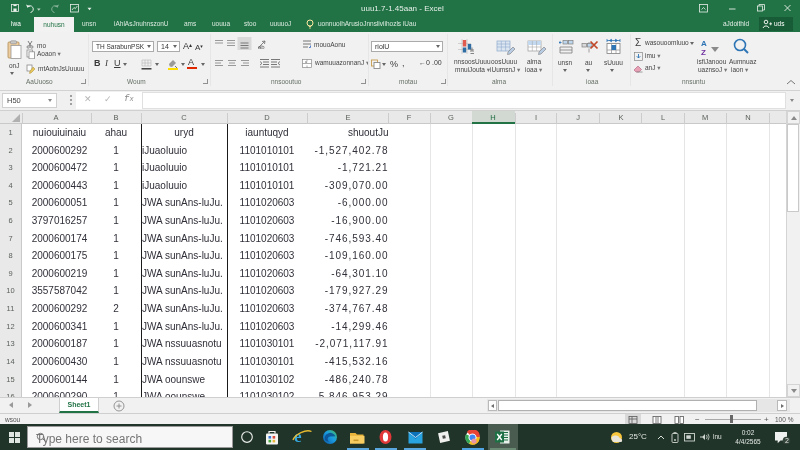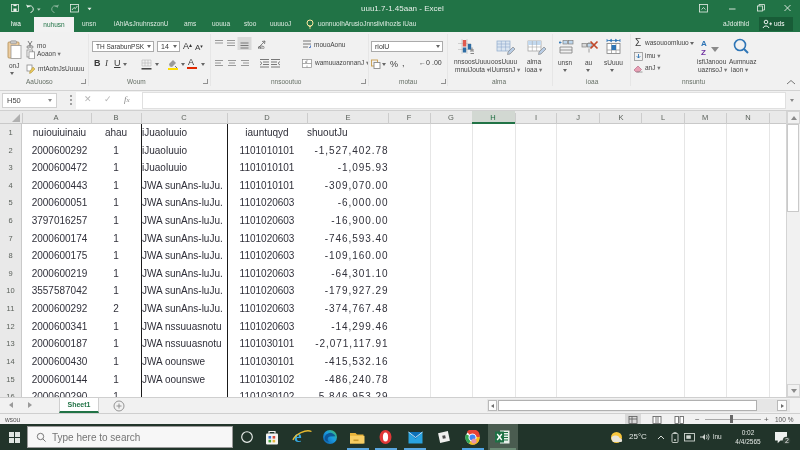--- a/index.html
+++ b/index.html
@@ -305,21 +305,21 @@
 </svg>
     </div>
 
 <div class="ab" id="fbar">
       <div class="ab" style="left:2px;top:2px;width:55px;height:15px;background:#fff;border:1px solid #d0d0d0;font-size:7.5px;color:#444;line-height:13px;padding-left:4px">H50</div>
 <div class="dna" style="left:48px;top:8px;border-top-color:#888"></div>
 <div class="ab" style="left:76px;top:1px;width:66px;height:17px;background:#fff"></div>
 <div class="ab" style="left:70px;top:3px;width:2px;height:12px;background-image:radial-gradient(circle,#9a9a9a 0.7px,transparent 0.8px);background-size:2px 4px"></div>
 <div class="ab" style="left:84px;top:3px;font-size:9px;color:#b5b5b5">✕</div>
 <div class="ab" style="left:104px;top:3px;font-size:9px;color:#b5b5b5">✓</div>
-<div class="ab" style="left:124px;top:3px;font-size:9px;font-style:italic;font-family:Liberation Serif, serif;color:#888">f<span style="font-size:7px">x</span></div>
+<div class="ab" style="left:124px;top:3px;font-size:9px;font-style:italic;font-family:Liberation Mono, monospace;color:#888">f<span style="font-size:7px">x</span></div>
 <div class="ab" style="left:142px;top:1px;width:644px;height:17px;background:#fff;border:1px solid #e0e0e0"></div>
 <div class="ab" style="left:787px;top:2px;width:12px;height:15px;background:#f0f0f0"></div>
 <div class="dna" style="left:790px;top:8px;border-top-color:#888"></div>
     </div>
 
 <div class="ab" id="colhdr">
       <svg class="ab" style="left:12px;top:3px" width="9" height="9" viewBox="0 0 9 9">
         <path d="M8 0 v8 h-8 z" fill="#b0b0b0"></path>
       </svg>
 <div class="chl" style="left:36px">A</div>
@@ -411,20 +411,21 @@
         <div class="cr">1</div>
         <div class="cr">1</div>
         <div class="cr">2</div>
         <div class="cr">1</div>
         <div class="cr">1</div>
         <div class="cr">1</div>
         <div class="cr">1</div>
         <div class="cr">1</div>
 </div>
 <div class="col" style="left:142px;width:84px">
+<div class="cr" style="text-align:center">uryd</div>
         <div class="cr">iJuaoluuio</div>
         <div class="cr">iJuaoluuio</div>
         <div class="cr">iJuaoluuio</div>
         <div class="cr">JWA sunAns-luJu.</div>
         <div class="cr">JWA sunAns-luJu.</div>
         <div class="cr">JWA sunAns-luJu.</div>
         <div class="cr">JWA sunAns-luJu.</div>
         <div class="cr">JWA sunAns-luJu.</div>
         <div class="cr">JWA sunAns-luJu.</div>
         <div class="cr">JWA sunAns-luJu.</div>
@@ -446,23 +447,23 @@
         <div class="cr">1101020603</div>
         <div class="cr">1101020603</div>
         <div class="cr">1101020603</div>
         <div class="cr">1101020603</div>
         <div class="cr">1101030101</div>
         <div class="cr">1101030101</div>
         <div class="cr">1101030102</div>
         <div class="cr">1101030102</div>
 </div>
 <div class="col" style="left:307px;width:81.5px;text-align:right;letter-spacing:0.95px">
-<div class="cr" style="text-align:left;letter-spacing:normal">shuoutJu</div>
+<div class="cr" style="text-align:right;letter-spacing:normal">shuoutJu</div>
         <div class="cr">-1,527,402.78</div>
-        <div class="cr">-1,095.93</div>
+        <div class="cr">-1,721.21</div>
         <div class="cr">-309,070.00</div>
         <div class="cr">-6,000.00</div>
         <div class="cr">-16,900.00</div>
         <div class="cr">-746,593.40</div>
         <div class="cr">-109,160.00</div>
         <div class="cr">-64,301.10</div>
         <div class="cr">-179,927.29</div>
         <div class="cr">-374,767.48</div>
         <div class="cr">-14,299.46</div>
         <div class="cr">-2,071,117.91</div>
@@ -520,21 +521,21 @@
       <rect x="6" y="0" width="5" height="5" fill="#dfe5e1"></rect>
  <rect x="0" y="6" width="5" height="5" fill="#dfe5e1"></rect>
       <rect x="6" y="6" width="5" height="5" fill="#dfe5e1"></rect>
 </svg>
 
 <div class="ab" style="left:27px;top:426px;width:206px;height:22px;background:#f7f7f7;border:1px solid #9a9a9a"></div>
 <svg class="ab" style="left:36px;top:432px" width="11" height="11" viewBox="0 0 11 11">
  <circle cx="4.5" cy="4.5" r="3.2" fill="none" stroke="#6a6a6a" stroke-width="0.9"></circle>
  <path d="M6.8 6.8 l2.8 2.8" stroke="#6a6a6a" stroke-width="0.9"></path>
 </svg>
-<div class="ab" style="left:52px;top:432px;font-size:10px;color:#757575">Type here to search</div>
+<div class="ab" style="left:36px;top:432px;font-size:12px;color:#757575">Type here to search</div>
 
 <svg class="ab" style="left:240px;top:430px" width="14" height="14" viewBox="0 0 14 14">
  <circle cx="7" cy="7" r="5.3" fill="none" stroke="#e8ece9" stroke-width="1.15"></circle>
 </svg>
 
 <svg class="ab" style="left:264px;top:430px" width="16" height="16" viewBox="0 0 16 16">
  <path d="M5 3.5 v-2 h6 v2" stroke="#f2f2f2" stroke-width="1.2" fill="none"></path>
  <rect x="2" y="3.5" width="12" height="11" rx="1" fill="#f4f4f2"></rect>
  <rect x="4.5" y="6" width="2.6" height="2.6" fill="#3b78d8"></rect>
  <rect x="8.6" y="6" width="2.6" height="2.6" fill="#d84b3b"></rect>

